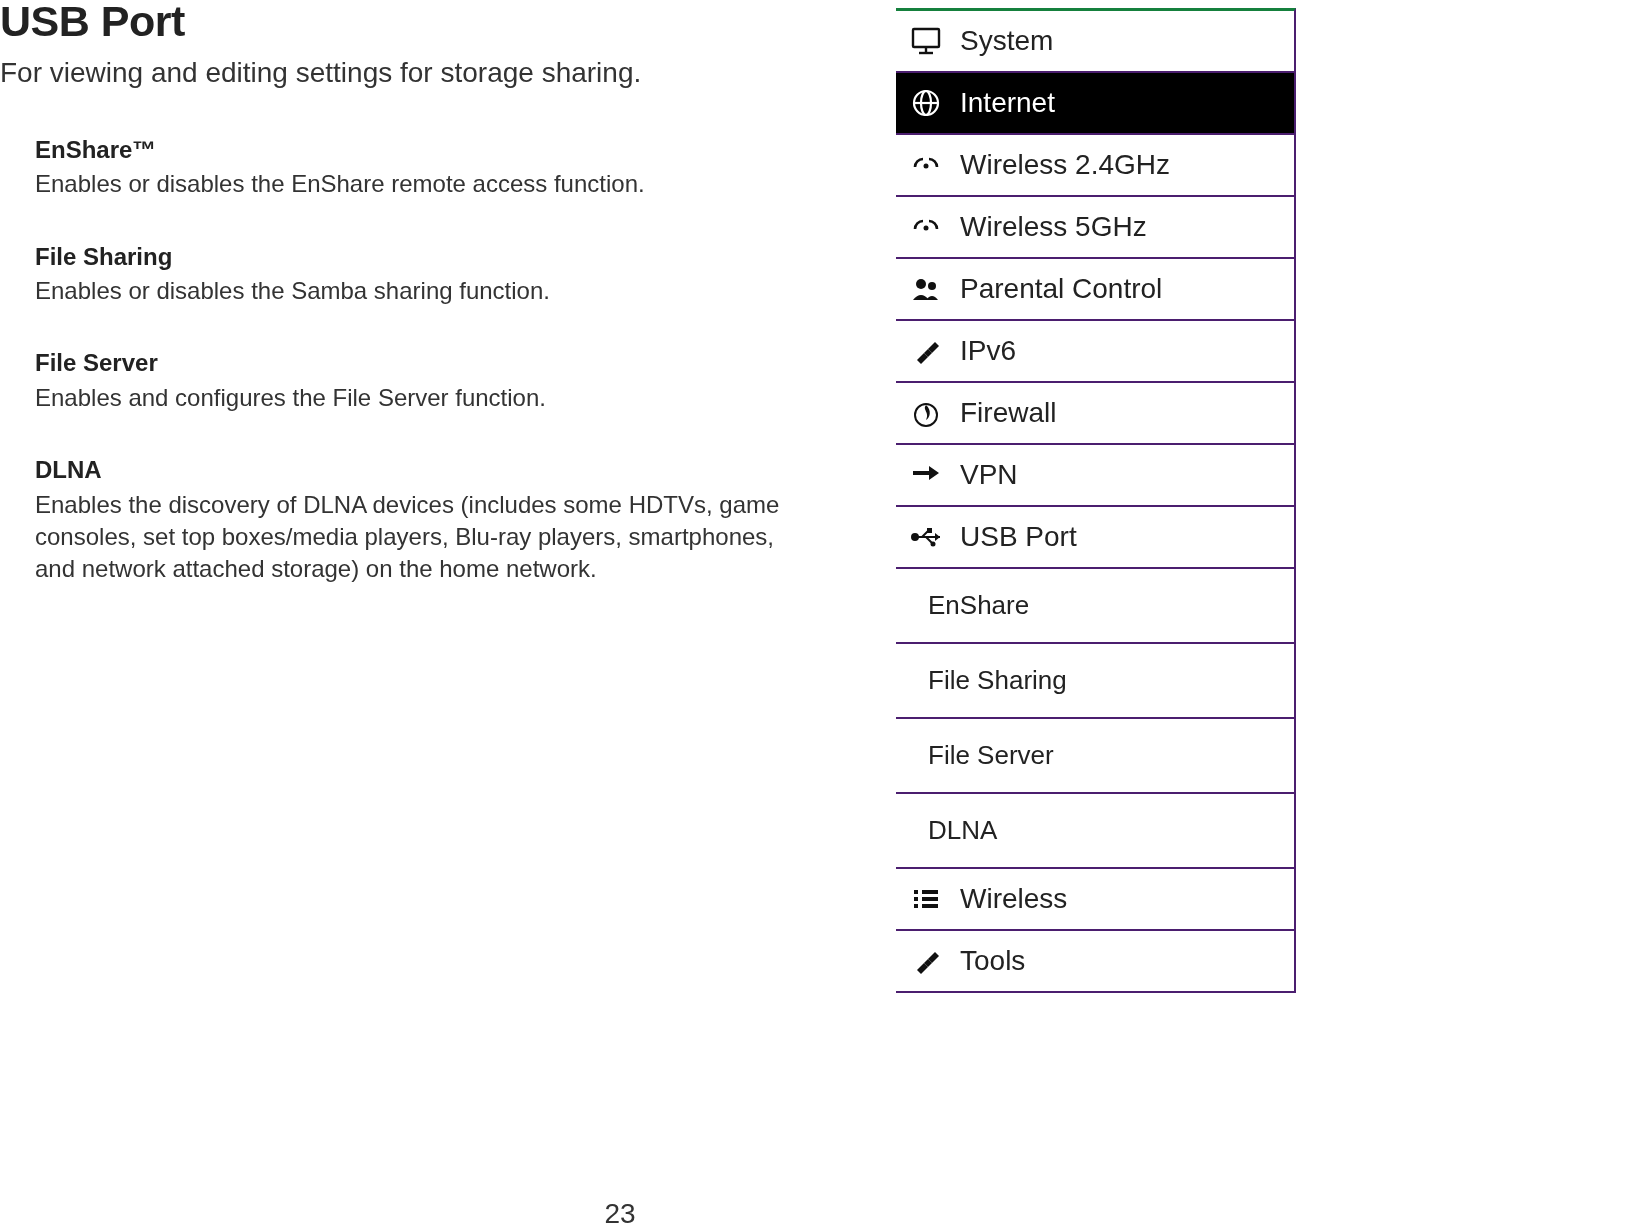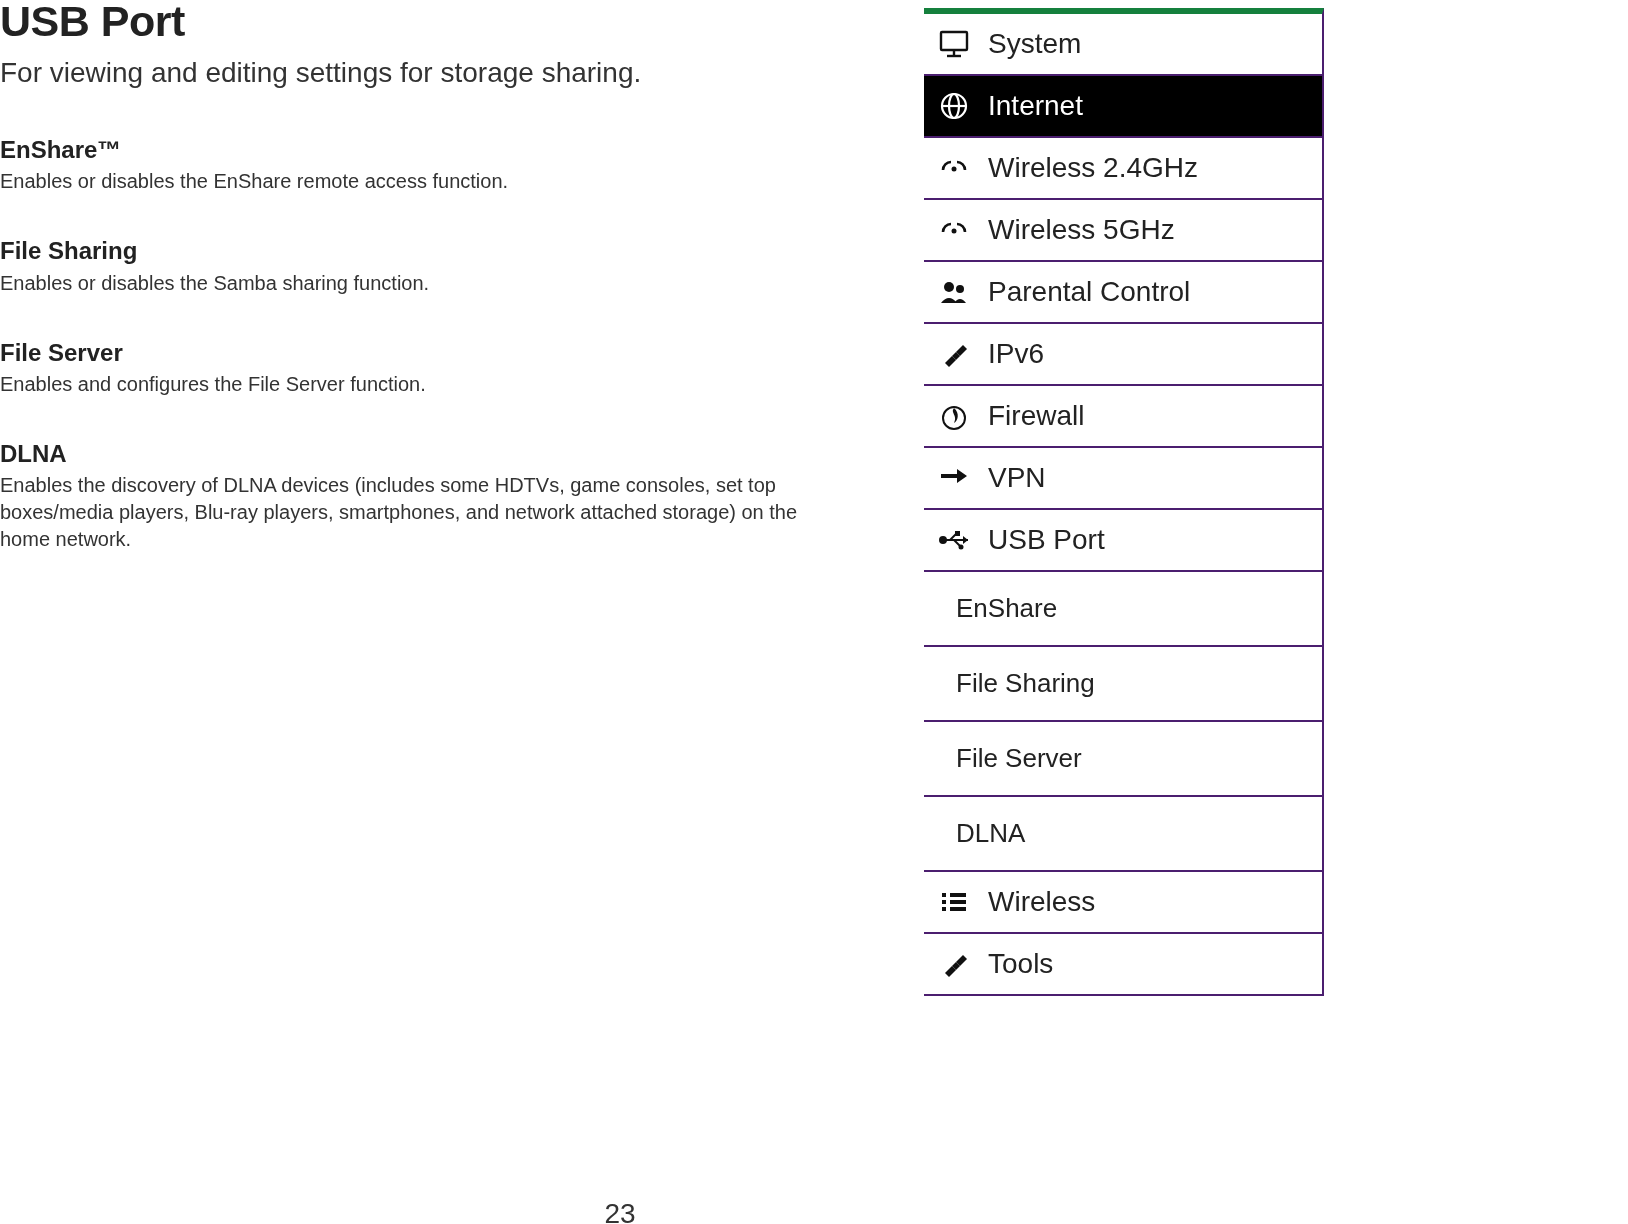--- a/index.html
+++ b/index.html
@@ -28,48 +28,49 @@
     letter-spacing: -0.5px;
     color: #222;
   }
   .subtitle {
     font-size: 28px;
     color: #333;
     margin-bottom: 42px;
   }
   .section {
     margin-bottom: 40px;
+    margin-left: 35px;
   }
   .section .label {
     font-size: 24px;
     font-weight: 700;
     color: #222;
   }
   .section .desc {
-    font-size: 20px;
+    font-size: 24px;
     color: #333;
     margin-top: 2px;
   }
   .pagenum {
     position: absolute;
     left: 0;
     width: 1240px;
     top: 1195px;
     text-align: center;
     font-size: 28px;
     color: #333;
   }
 
   
   .menu {
     position: absolute;
-    left: 924px;
+    left: 896px;
     top: 8px;
     width: 398px;
-    border-top: 6px solid #15803d;
+    border-top: 3px solid #15803d;
     border-right: 2px solid #4b1e6f;
     font-family: Arial, Helvetica, sans-serif;
   }
   .menu-item {
     display: flex;
     align-items: center;
     height: 62px;
     border-bottom: 2px solid #4b1e6f;
     background: #fff;
     color: #222;

